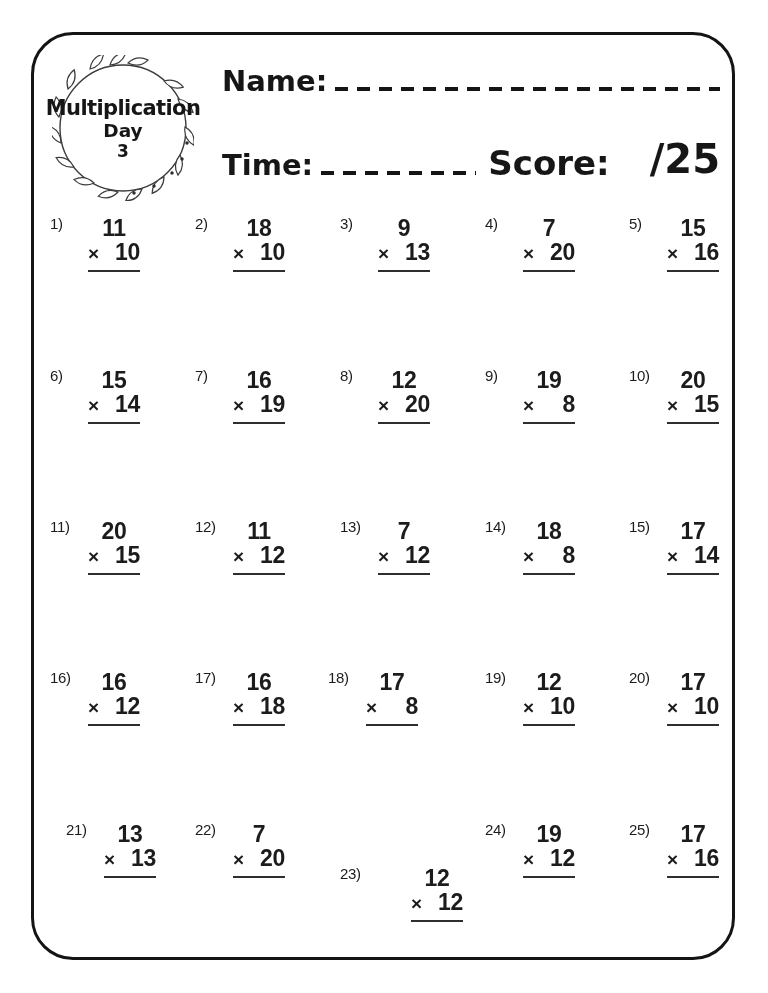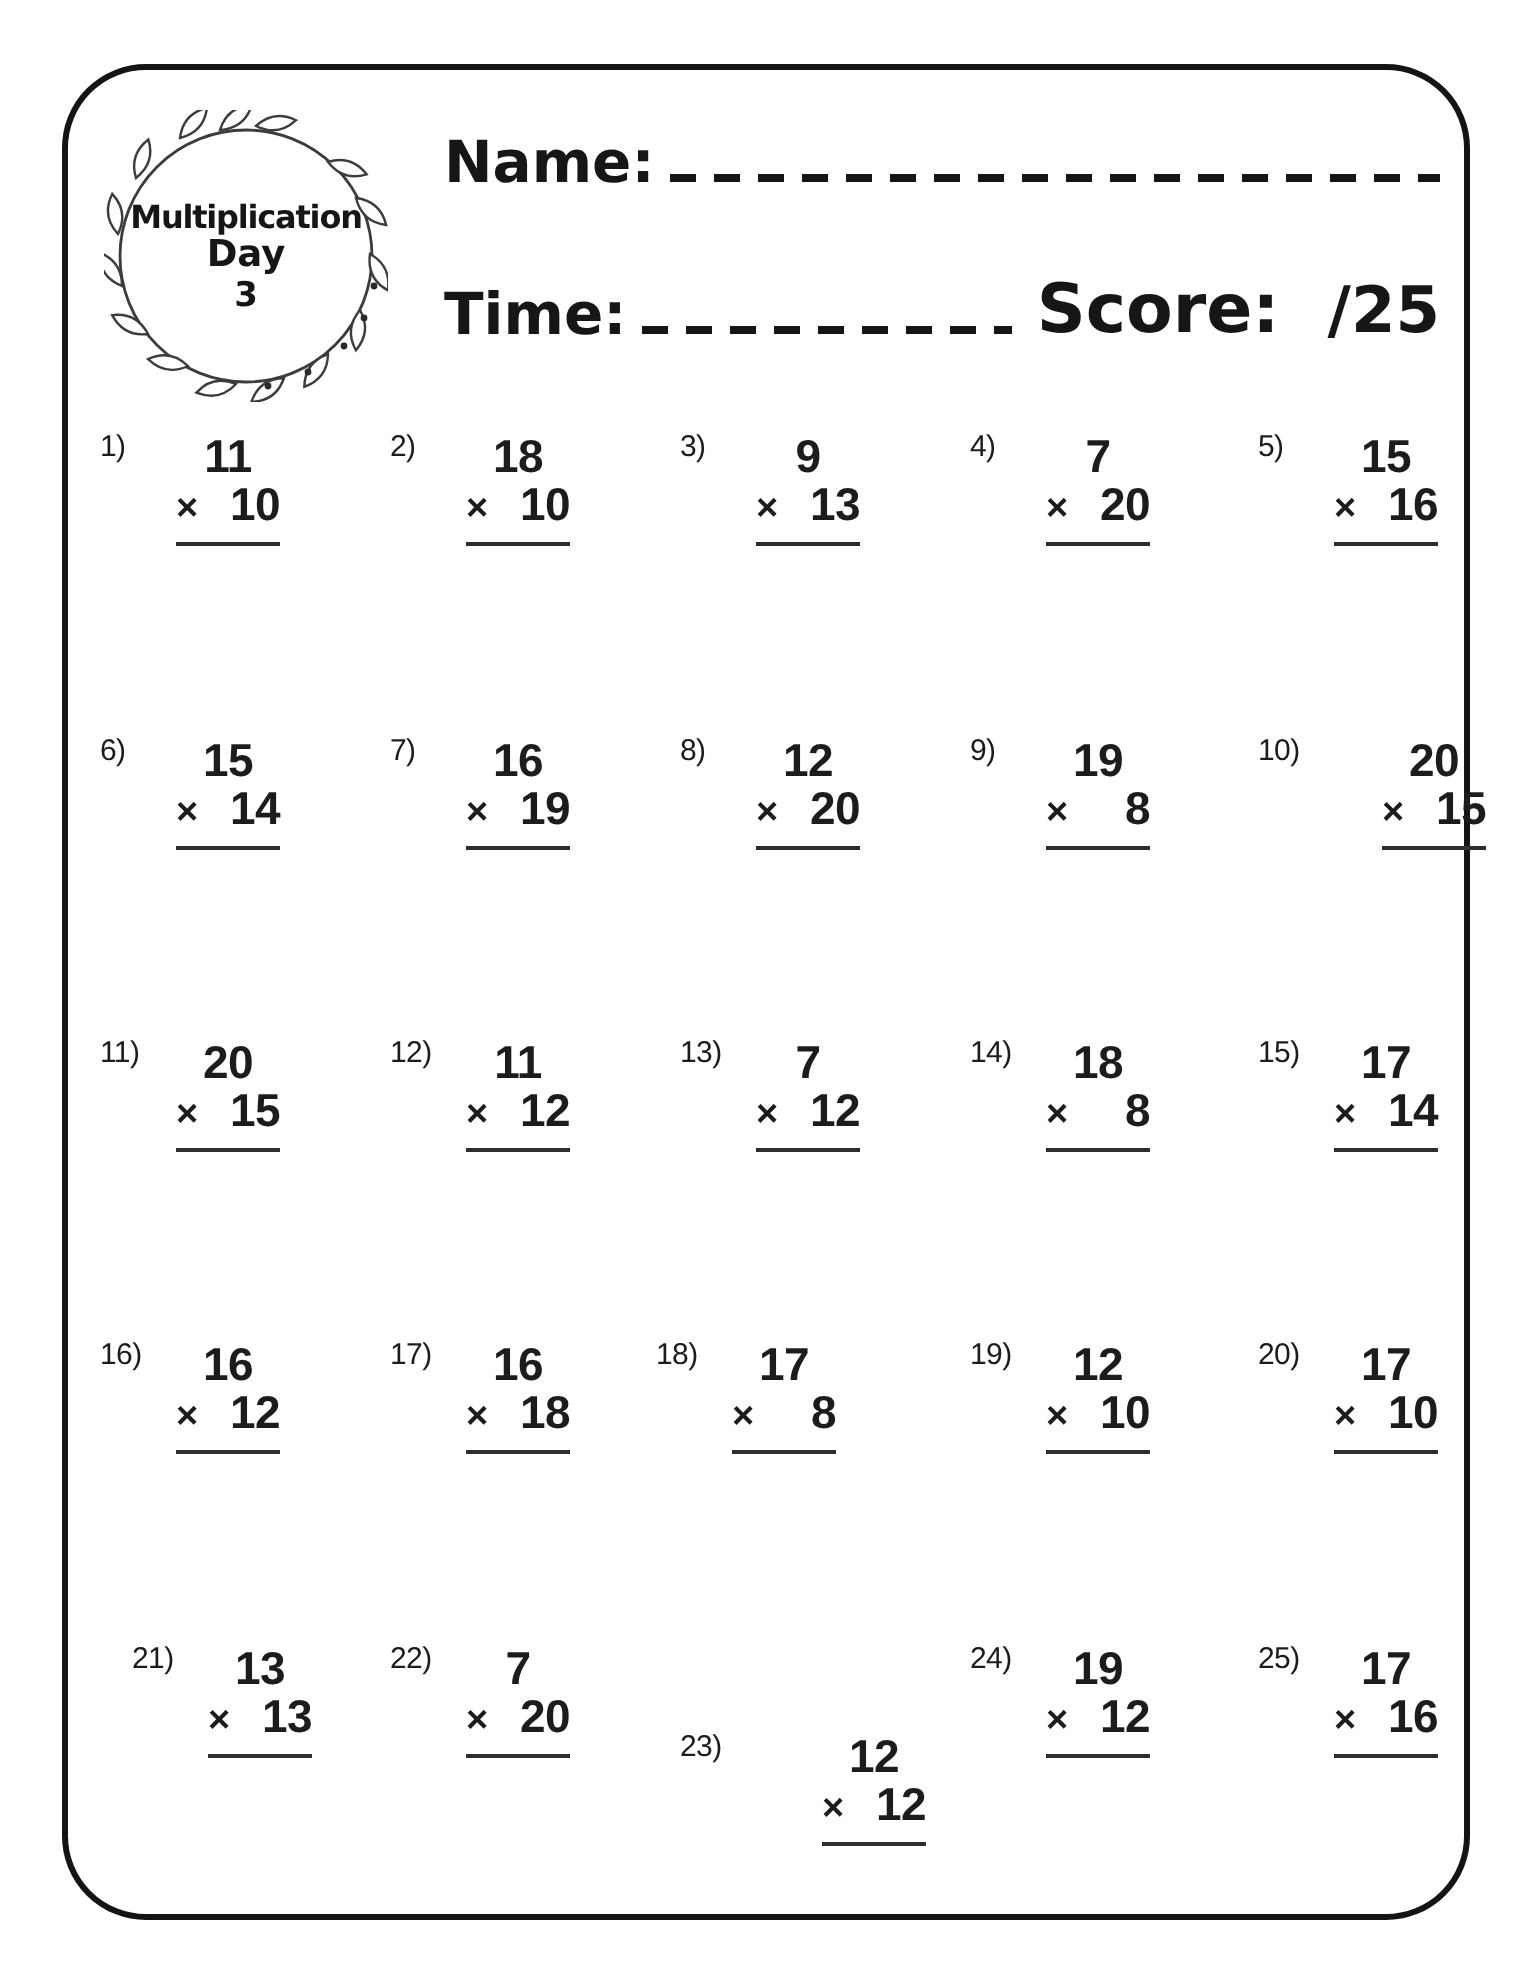--- a/index.html
+++ b/index.html
@@ -28,42 +28,42 @@
   .logo svg{position:absolute;left:0;top:0;}
   .logo-text{
     position:absolute;left:0;top:0;width:142px;height:146px;
     display:flex;flex-direction:column;justify-content:center;align-items:center;
     text-align:center;
     font-family:"DejaVu Sans", sans-serif;
     font-weight:600;
     line-height:1.12;
     padding-top:2px;box-sizing:border-box;
   }
-  .logo-line1{font-size:16px;letter-spacing:-0.6px;}
+  .logo-line1{font-size:21px;letter-spacing:-0.6px;}
   .logo-line2{font-size:18.5px;}
   .logo-line3{font-size:17px;}
   
   .hdr-row{
     position:absolute;
     display:flex;align-items:flex-end;
     font-family:"DejaVu Sans", sans-serif;
     font-weight:600;
   }
   .name-row{left:222px;top:66px;width:498px;justify-content:space-between;}
   .time-row{left:222px;top:136px;width:498px;}
   .hdr-label{font-size:29px;line-height:1.1;}
   .fill-line{
     height:3.6px;
     margin:0 0 7px 8px;
     background:repeating-linear-gradient(90deg,#151515 0 13px,transparent 13px 22px);
   }
   .name-line{flex:1;}
   .time-line{width:202px;}
   .score-label{margin-left:12px;font-size:34px;}
-  .score-value{margin-left:24px;font-size:32px;}
+  .score-value{margin-left:40px;font-size:40px;}
   
   .problems{position:absolute;left:0;top:0;width:768px;height:993px;}
   .problem{
     position:absolute;
     display:flex;align-items:flex-start;
   }
   .p-num{
     width:38px;
     font-size:15px;
     font-weight:400;
@@ -263,21 +263,21 @@
     <div class="p-num">9)</div>
     <div class="p-block">
       <div class="p-top">19</div>
       <div class="p-row">
         <span class="p-op">×</span>
         <span class="p-bottom">8</span>
       </div>
       <div class="p-line"></div>
     </div>
   </div>
-    <div class="problem" style="left: 629px; top: 366px; gap: 24px;">
+    <div class="problem" style="left: 629px; top: 366px;">
     <div class="p-num">10)</div>
     <div class="p-block">
       <div class="p-top">20</div>
       <div class="p-row">
         <span class="p-op">×</span>
         <span class="p-bottom">15</span>
       </div>
       <div class="p-line"></div>
     </div>
   </div>

